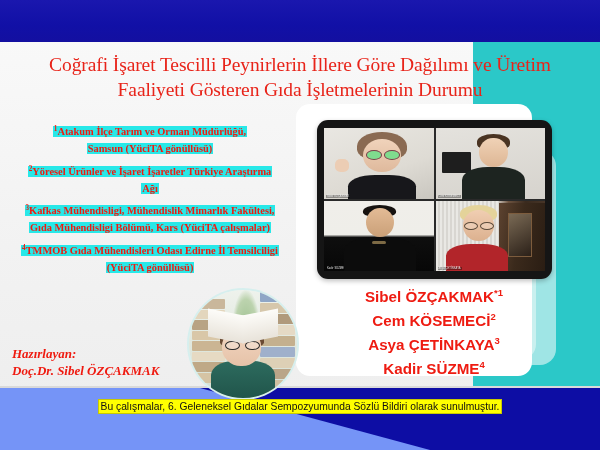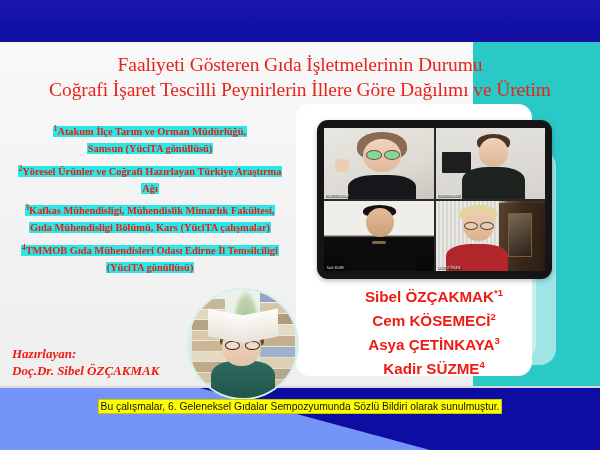--- a/index.html
+++ b/index.html
@@ -290,31 +290,31 @@
 </head>
 <body>
 
 <div id="slide">
 
   <div class="bg-white"></div>
   <div class="bg-teal-panel"></div>
   <div class="top-blue-band"></div>
 
   <div class="title">
+    <div>Coğrafi İşaret Tescilli Peynirlerin İllere Göre Dağılımı ve Üretim</div>
     <div>Faaliyeti Gösteren Gıda İşletmelerinin Durumu</div>
-    <div>Coğrafi İşaret Tescilli Peynirlerin İllere Göre Dağılımı ve Üretim</div>
   </div>
 
   <div class="affils">
     <div class="affil">
       <span class="hl"><sup>1</sup><span>Atakum İlçe Tarım ve Orman Müdürlüğü,</span></span><br>
       <span class="hl">Samsun (YüciTA gönüllüsü)</span>
     </div>
     <div class="affil">
-      <span class="hl"><sup>2</sup><span>Yöresel Ürünler ve Coğrafi Hazırlayan Türkiye Araştırma</span></span><br>
+      <span class="hl"><sup>2</sup><span>Yöresel Ürünler ve İşaret İşaretler Türkiye Araştırma</span></span><br>
       <span class="hl">Ağı</span>
     </div>
     <div class="affil">
       <span class="hl"><sup>3</sup><span>Kafkas Mühendisligi, Mühendislik Mimarlık Fakültesi,</span></span><br>
       <span class="hl">Gıda Mühendisligi Bölümü, Kars (YüciTA çalışmalar)</span>
     </div>
     <div class="affil">
       <span class="hl"><sup>4</sup><span>TMMOB Gıda Mühendisleri Odası Edirne İl Temsilciligi</span></span><br>
       <span class="hl">(YüciTA gönüllüsü)</span>
     </div>

